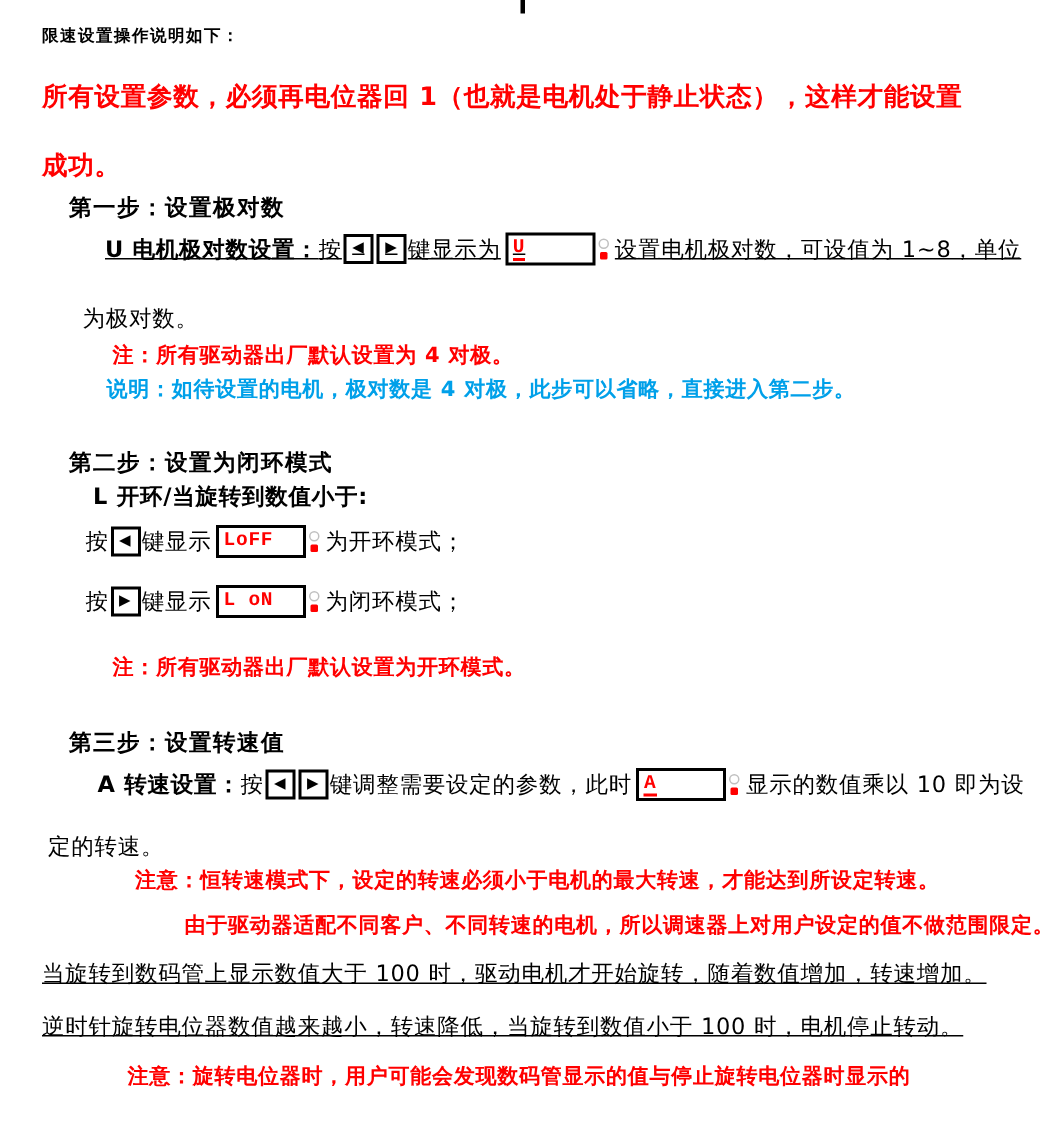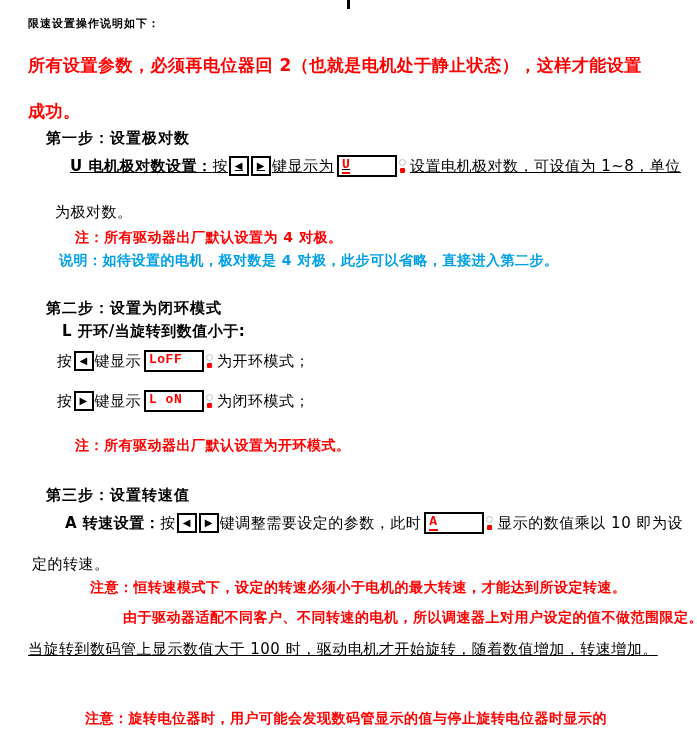--- a/index.html
+++ b/index.html
@@ -45,21 +45,21 @@
 
 <div class="page">
 
   <div class="top-mark"></div>
 
   <div class="ln fs-title b" style="left:28px; top:17px;">
     <span>限速设置操作说明如下：</span>
   </div>
 
   <div class="ln fs-warn b red" style="left:28px; top:55px;">
-    <span>所有设置参数，必须再电位器回 2（也就是电机处于静止状态），这样才能设置</span>
+    <span>所有设置参数，必须再电位器回 1（也就是电机处于静止状态），这样才能设置</span>
   </div>
   <div class="ln fs-warn b red" style="left:28px; top:101px;">
     <span>成功。</span>
   </div>
 
   <div class="ln fs-head b" style="left:46px; top:129px;">
     <span>第一步：设置极对数</span>
   </div>
 
   <div class="ln fs-body" style="left:70px; top:155px;text-decoration:underline;">
@@ -76,21 +76,21 @@
     <span>设置电机极对数，可设值为 1~8，单位</span>
   </div>
 
   <div class="ln fs-body" style="left:55px; top:203px;">
     <span>为极对数。</span>
   </div>
 
   <div class="ln fs-note b red" style="left:75px; top:229px;">
     <span>注：所有驱动器出厂默认设置为 4 对极。</span>
   </div>
-  <div class="ln fs-note b blue" style="left:59px; top:252px;justify-content:flex-end;">
+  <div class="ln fs-note b blue" style="left:71px; top:252px;justify-content:flex-end;">
     <span>说明：如待设置的电机，极对数是 4 对极，此步可以省略，直接进入第二步。</span>
   </div>
 
   <div class="ln fs-head b" style="left:46px; top:299px;">
     <span>第二步：设置为闭环模式</span>
   </div>
   <div class="ln fs-body b" style="left:62px; top:322px;">
     <span>L 开环/当旋转到数值小于:</span>
   </div>
 
@@ -147,18 +147,21 @@
   <div class="ln fs-note b red" style="left:90px; top:579px;">
     <span>注意：恒转速模式下，设定的转速必须小于电机的最大转速，才能达到所设定转速。</span>
   </div>
   <div class="ln fs-note b red" style="left:123px; top:609px;">
     <span>由于驱动器适配不同客户、不同转速的电机，所以调速器上对用户设定的值不做范围限定。</span>
   </div>
 
   <div class="ln fs-para" style="left:28px; top:640px;">
     <span>当旋转到数码管上显示数值大于 100 时，驱动电机才开始旋转，随着数值增加，转速增加。</span>
   </div>
+  <div class="ln fs-para" style="left:28px; top:675px;">
+    <span>逆时针旋转电位器数值越来越小，转速降低，当旋转到数值小于 100 时，电机停止转动。</span>
+  </div>
 
   <div class="ln fs-note b red" style="left:85px; top:710px;">
     <span>注意：旋转电位器时，用户可能会发现数码管显示的值与停止旋转电位器时显示的</span>
   </div>
 
 </div>
 
 </body></html>

